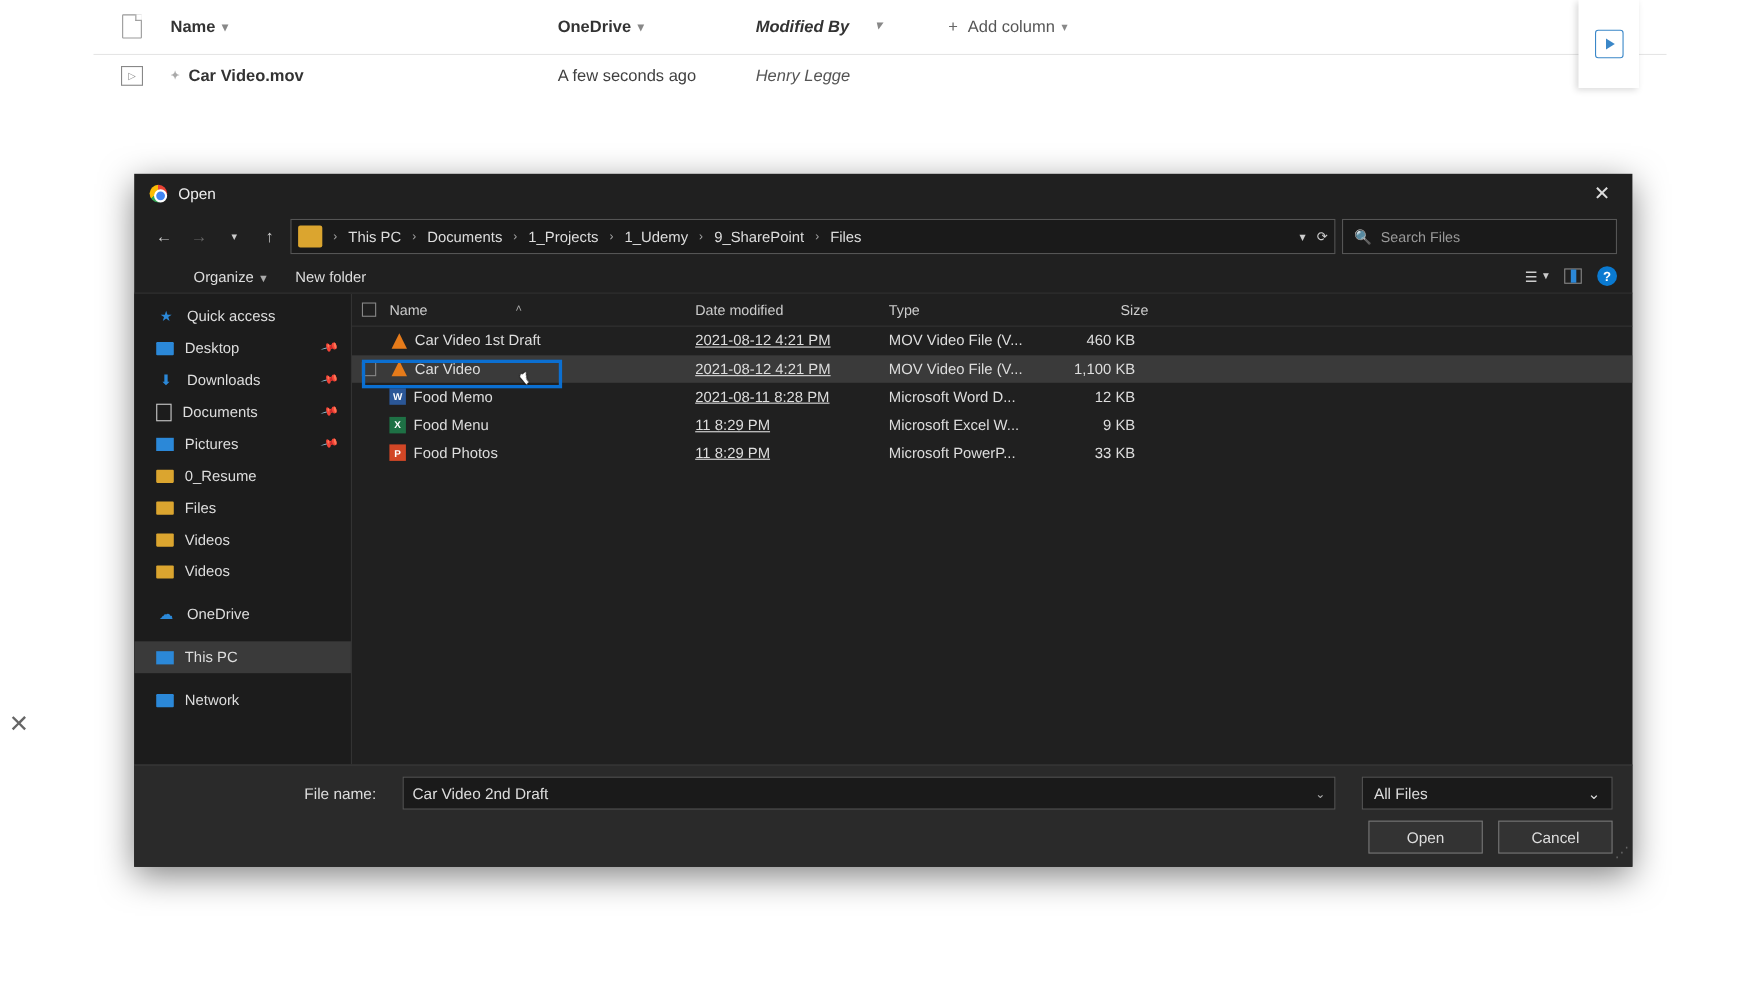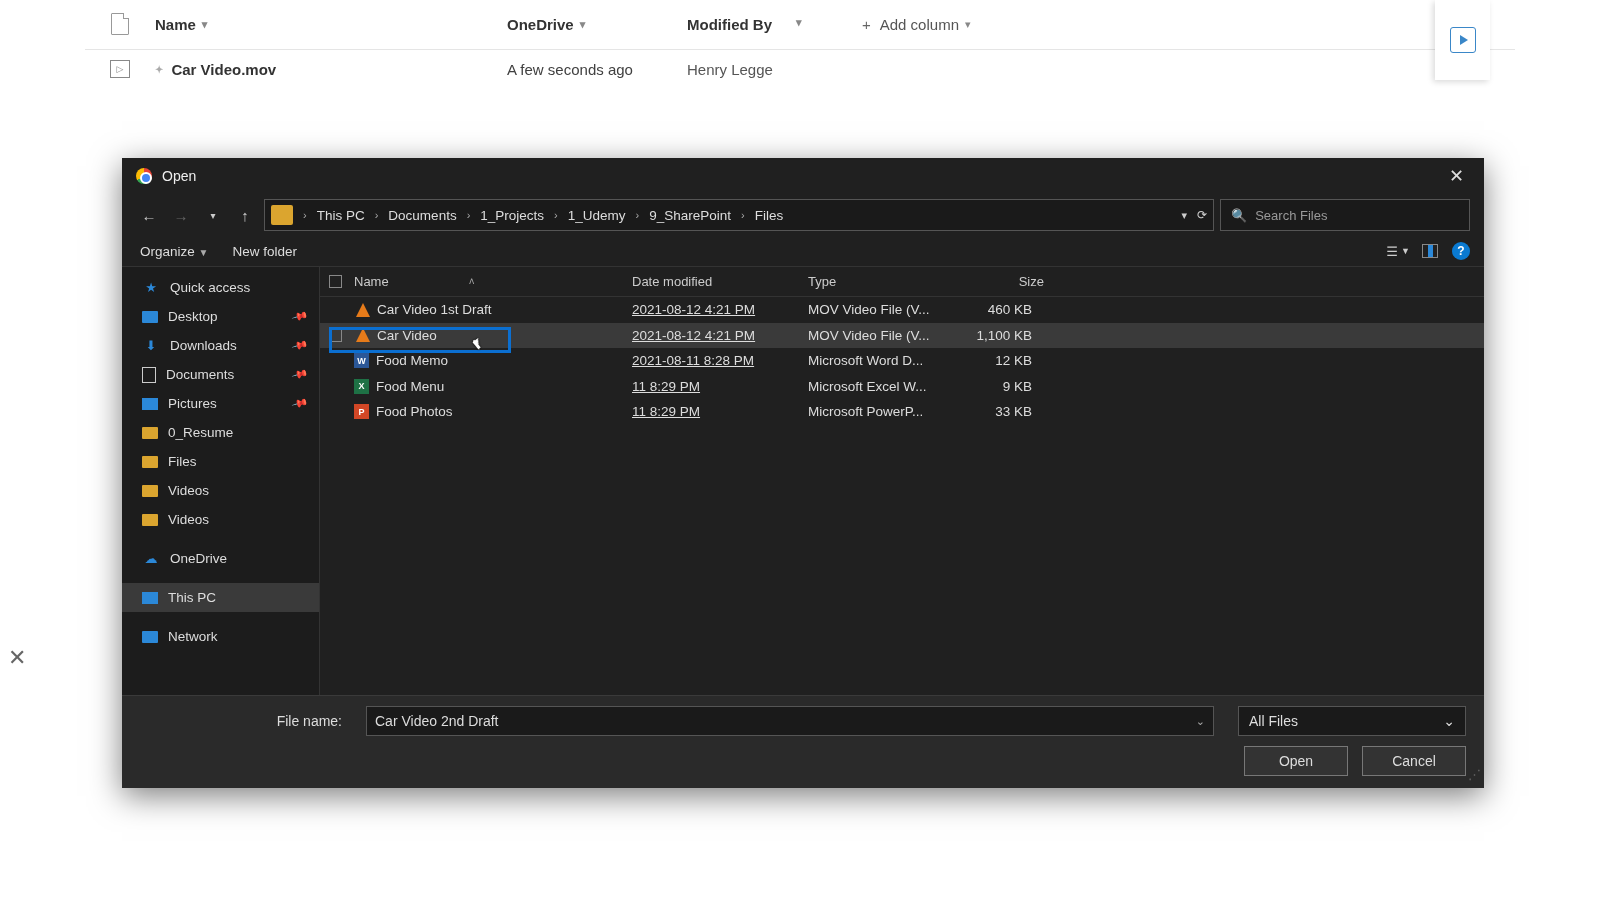--- a/index.html
+++ b/index.html
@@ -4,21 +4,21 @@
 <style>
   * { box-sizing: border-box; margin: 0; padding: 0; }
   body { font-family: "Segoe UI", sans-serif; font-size: 13px; background: #fff; width: 1600px; height: 900px; overflow: hidden; position: relative; }
   
   
   .sp-list { position: absolute; left: 85px; top: 5px; right: 85px; height:100px; }
   .sp-header { display: flex; align-items: center; padding: 8px 0 14px; border-bottom: 1px solid #e5e5e5; color: #333; font-size: 15px; }
   .sp-col-icon { width: 70px; display:flex; justify-content:center; }
   .sp-col-name { width: 352px; display:flex; align-items:center; gap:6px; font-weight:600; }
   .sp-col-mod { width: 180px; display:flex; align-items:center; gap:6px; font-weight:600; }
-  .sp-col-modby { width: 175px; display:flex; align-items:flex-start; gap:24px; font-weight:600; }
+  .sp-col-modby { width: 175px; display:flex; align-items:flex-start; gap:24px; font-weight:600;font-style:italic; }
   .sp-col-add { display:flex; align-items:center; gap:6px; font-weight:400; color:#555; }
   .sp-row { display:flex; align-items:center; padding: 10px 0; font-size: 15px; color:#333; }
   .chev-down { font-size: 11px; color:#888; }
   .doc-icon { width:18px; height:22px; border:1px solid #999; border-radius: 1px; position:relative; }
   .doc-corner { position:absolute; top:-1px; right:-1px; width:6px; height:6px; background:#fff; border-left:1px solid #999; border-bottom:1px solid #999; }
   .vid-icon { width:20px; height:18px; border:1px solid #888; display:flex; align-items:center; justify-content:center; color:#888; font-size:9px; }
   .plus-icon { font-size: 15px; color:#666; margin-right:3px; }
   
   
   .top-right { position:absolute; right:110px; top:0; width:55px; height:80px; background:#fff; box-shadow: -2px 2px 6px rgba(0,0,0,0.15); display:flex; align-items:center; justify-content:center; }
@@ -41,21 +41,21 @@
   .nav-btn { width:26px; height:26px; display:flex; align-items:center; justify-content:center; color:#ccc; font-size:15px; }
   .nav-btn.disabled { color:#666; }
   .address { flex:1; display:flex; align-items:center; height:32px; border:1px solid #555; background:#1a1a1a; padding:0 6px; gap:4px; }
   .folder-chip { width:22px; height:20px; background:#dba52f; border-radius:2px; margin-right:4px; }
   .crumb { padding: 0 4px; color:#ddd; font-size:13.5px; white-space:nowrap; }
   .sep { color:#aaa; font-size:11px; padding:0 2px; }
   .addr-right { display:flex; align-items:center; gap:10px; margin-left:auto; color:#ccc; font-size:12px; }
   .searchbox { width:250px; height:32px; border:1px solid #555; display:flex; align-items:center; padding:0 10px; gap:8px; color:#999; background:#1a1a1a; }
   
   .toolbar { display:flex; align-items:center; justify-content:space-between; padding: 6px 14px 6px 18px; }
-  .tool-left { display:flex; gap:24px; color:#ddd; font-size:13.5px; }
+  .tool-left { display:flex; gap:24px; color:#ddd; font-size:13.5px;margin-left:36px; }
   .tool-right { display:flex; gap:14px; align-items:center; color:#ccc; }
   .view-btn { width:20px; height:16px; display:flex; align-items:center; justify-content:center; }
   .help-circle { width:18px; height:18px; border-radius:50%; background:#0a7ad1; color:#fff; font-size:12px; display:flex; align-items:center; justify-content:center; font-weight:bold; }
   
   .body-area { display:flex; flex:1; overflow:hidden; border-top:1px solid #333; }
   .sidebar { width:198px; background:#1c1c1c; border-right:1px solid #333; padding-top:6px; }
   .sb-item { display:flex; align-items:center; gap:10px; padding:4px 0 4px 20px; font-size:13.5px; color:#ddd; height:29px; position:relative; }
   .sb-item.selected { background:#3a3a3a; }
   .sb-item .pin { position:absolute; right:12px; font-size:11px; color:#888; transform:rotate(30deg); }
   .sb-sep { height:10px; }

